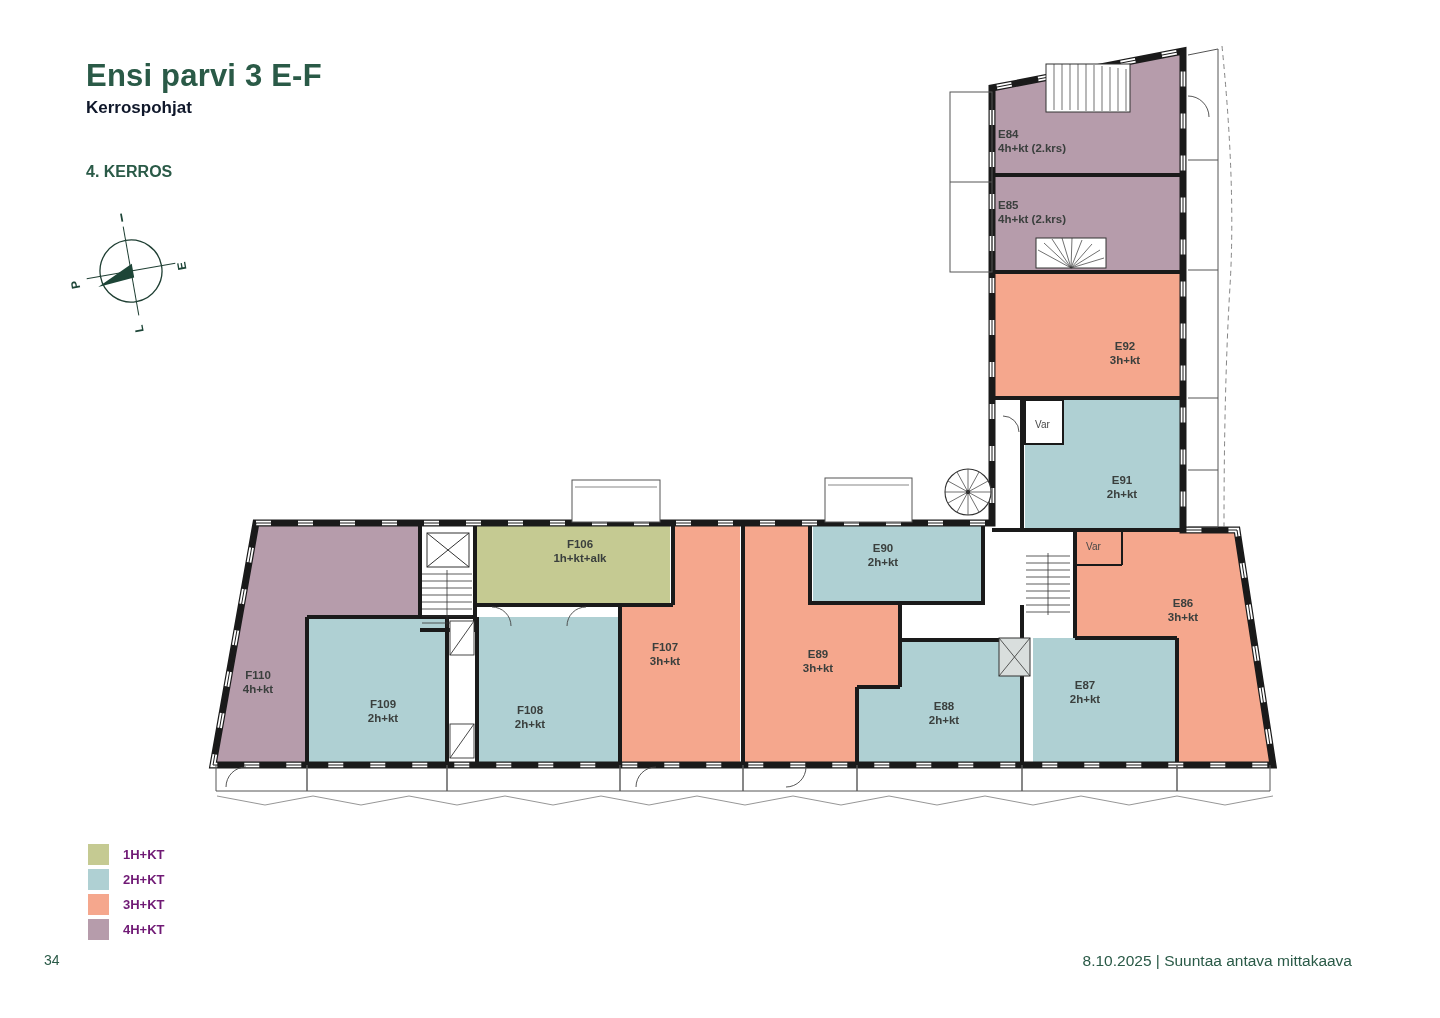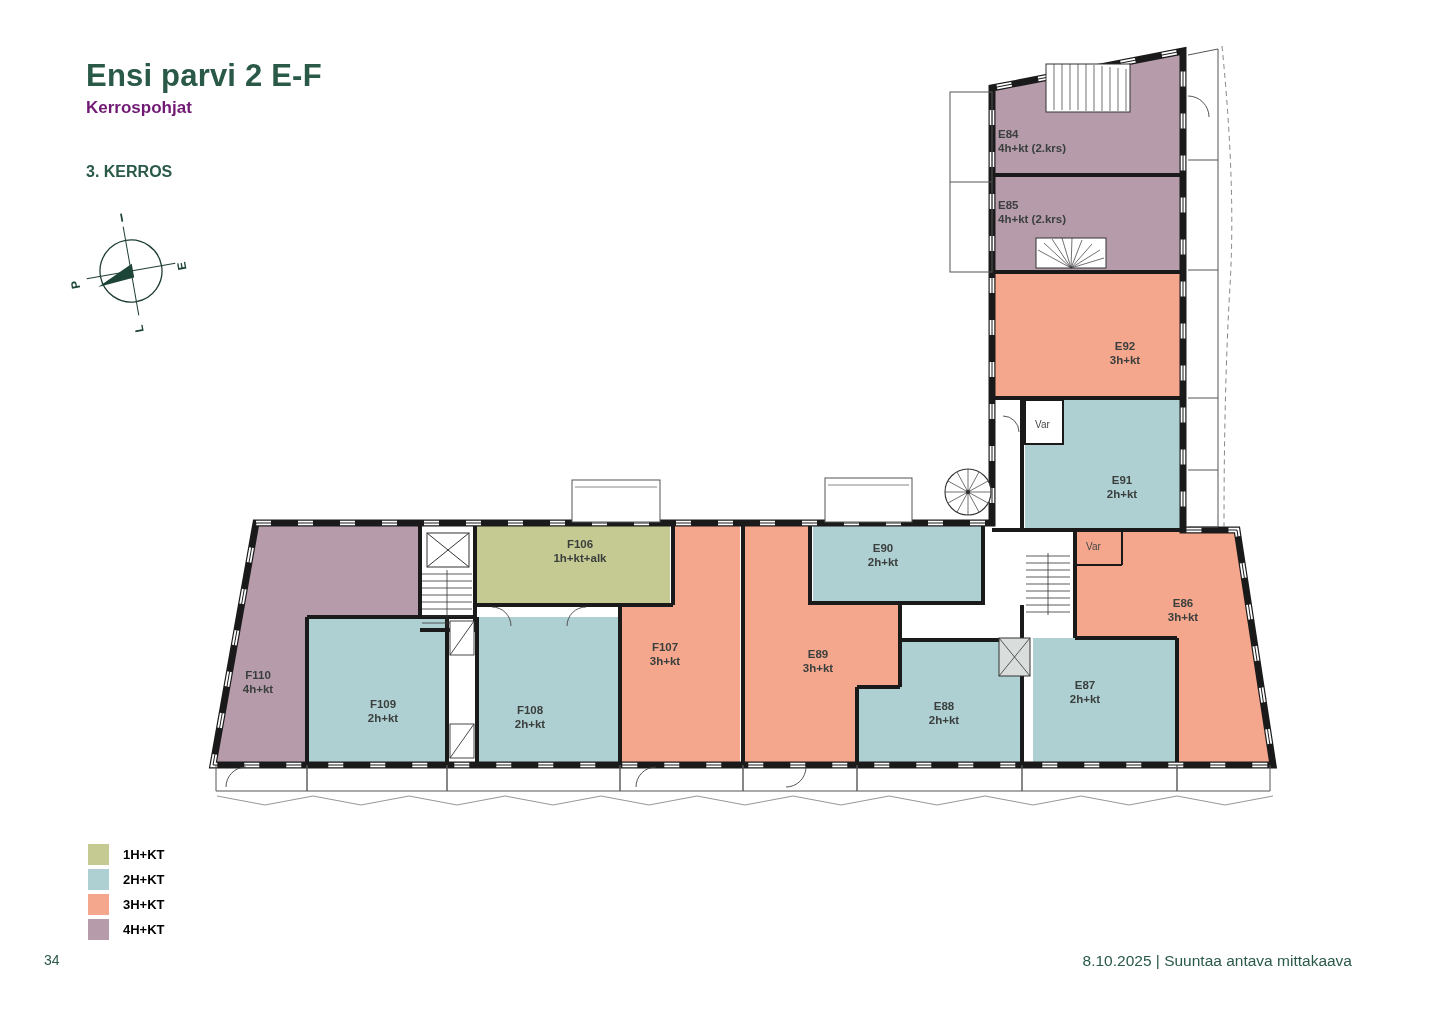--- a/index.html
+++ b/index.html
@@ -1,42 +1,42 @@
 <!DOCTYPE html>
 <html><head>
 <meta charset="utf-8">
 <style>
   html,body{margin:0;padding:0;background:#ffffff;}
   .page{position:relative;width:1440px;height:1018px;background:#fff;overflow:hidden;
         font-family:"Liberation Sans",sans-serif;color:#2a5a47;}
   .title-block{position:absolute;left:86px;top:58px;}
   .title-block h1{margin:0;font-size:31px;font-weight:700;letter-spacing:.2px;color:#2a5a47;}
-  .subtitle{font-size:17px;font-weight:600;margin-top:4px;color:#701a75;}
+  .subtitle{font-size:17px;font-weight:600;margin-top:4px;color:#0f172a;}
   .floor-label{position:absolute;left:86px;top:163px;font-size:16px;font-weight:700;color:#2a5a47;}
   .plan-svg{position:absolute;left:0;top:0;}
   .legend{position:absolute;left:88px;top:842px;}
   .legend-row{display:flex;align-items:center;height:25px;}
   .legend-row svg{display:block;margin-right:14px;}
-  .legend-label{font-size:13px;font-weight:600;color:#000000;}
+  .legend-label{font-size:13px;font-weight:600;color:#701a75;}
   .page-number{position:absolute;left:44px;top:952px;font-size:14px;font-weight:400;color:#2a5a47;}
   .footer-note{position:absolute;right:88px;top:952px;font-size:15.5px;font-weight:400;color:#2a5a47;}
   text.apt-id,text.apt-type{font-size:11.5px;font-weight:700;fill:#3a3f3d;}
   text.var-label{font-size:10px;font-weight:400;fill:#474747;}
   text.compass-letter{font-size:12px;font-weight:700;fill:#1d4537;}
 </style>
 </head>
 <body>
 
 <div class="page">
 
   <div class="title-block">
-    <h1>Ensi parvi 2 E-F</h1>
+    <h1>Ensi parvi 3 E-F</h1>
     <div class="subtitle">Kerrospohjat</div>
   </div>
-  <div class="floor-label">3. KERROS</div>
+  <div class="floor-label">4. KERROS</div>
 
   <svg class="plan-svg" width="1440" height="1018" viewBox="0 0 1440 1018">
 
     <g transform="translate(131,271) rotate(-10)">
       <circle r="31" fill="none" stroke="#1f3f33" stroke-width="1.3"></circle>
       <line x1="-45" y1="0" x2="45" y2="0" stroke="#1f3f33" stroke-width="1"></line>
       <line x1="0" y1="-45" x2="0" y2="45" stroke="#1f3f33" stroke-width="1"></line>
       <polygon points="2,-7 -35,10 2,7" fill="#1d4537"></polygon>
       <text class="compass-letter" text-anchor="middle" transform="translate(0,-50)">I</text>
       <text class="compass-letter" text-anchor="middle" transform="translate(55,4) rotate(-90)">E</text>

